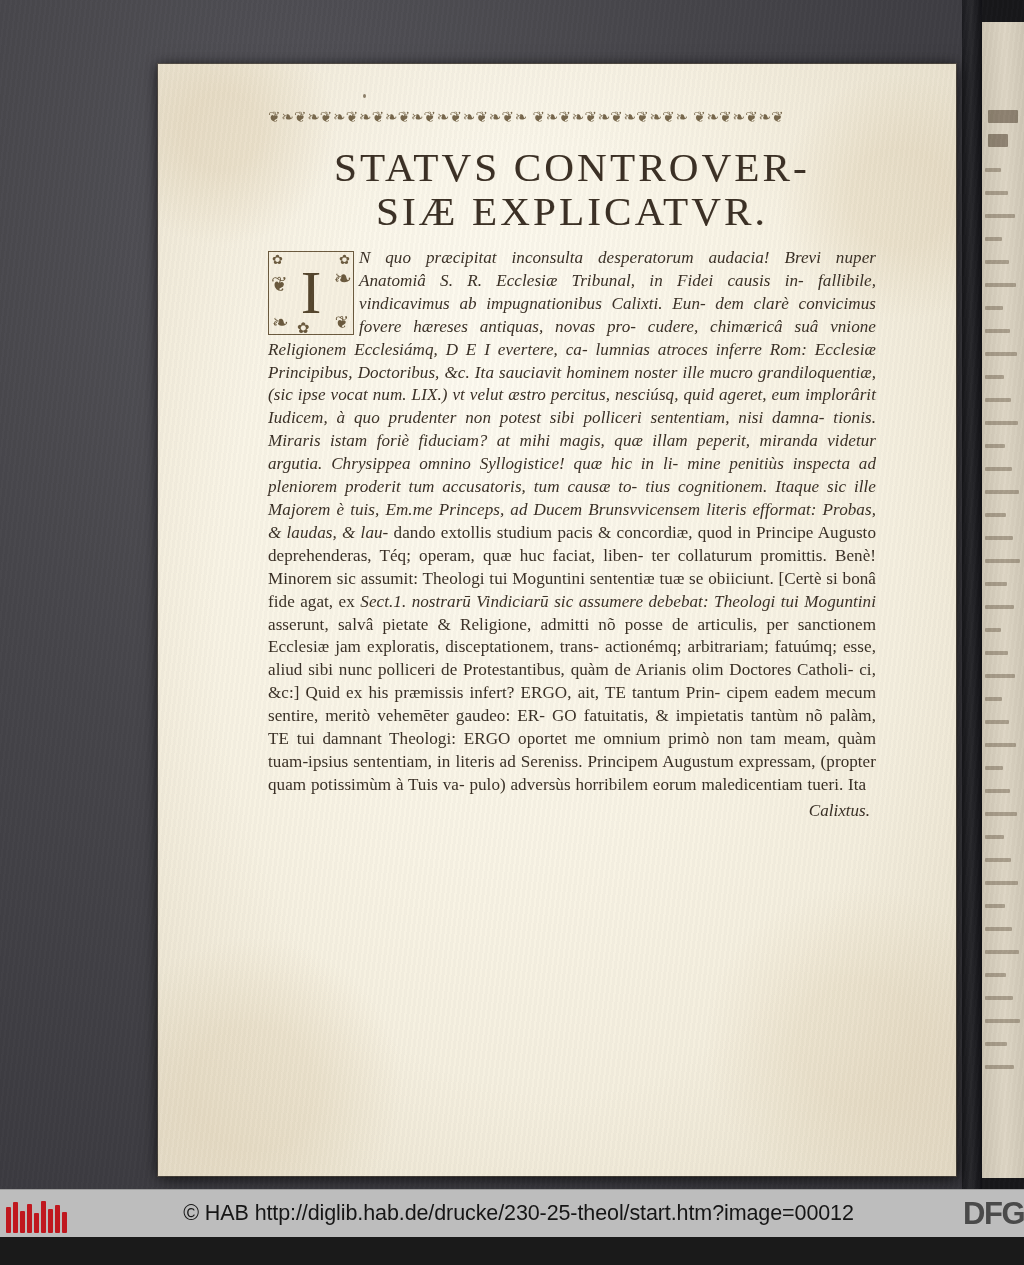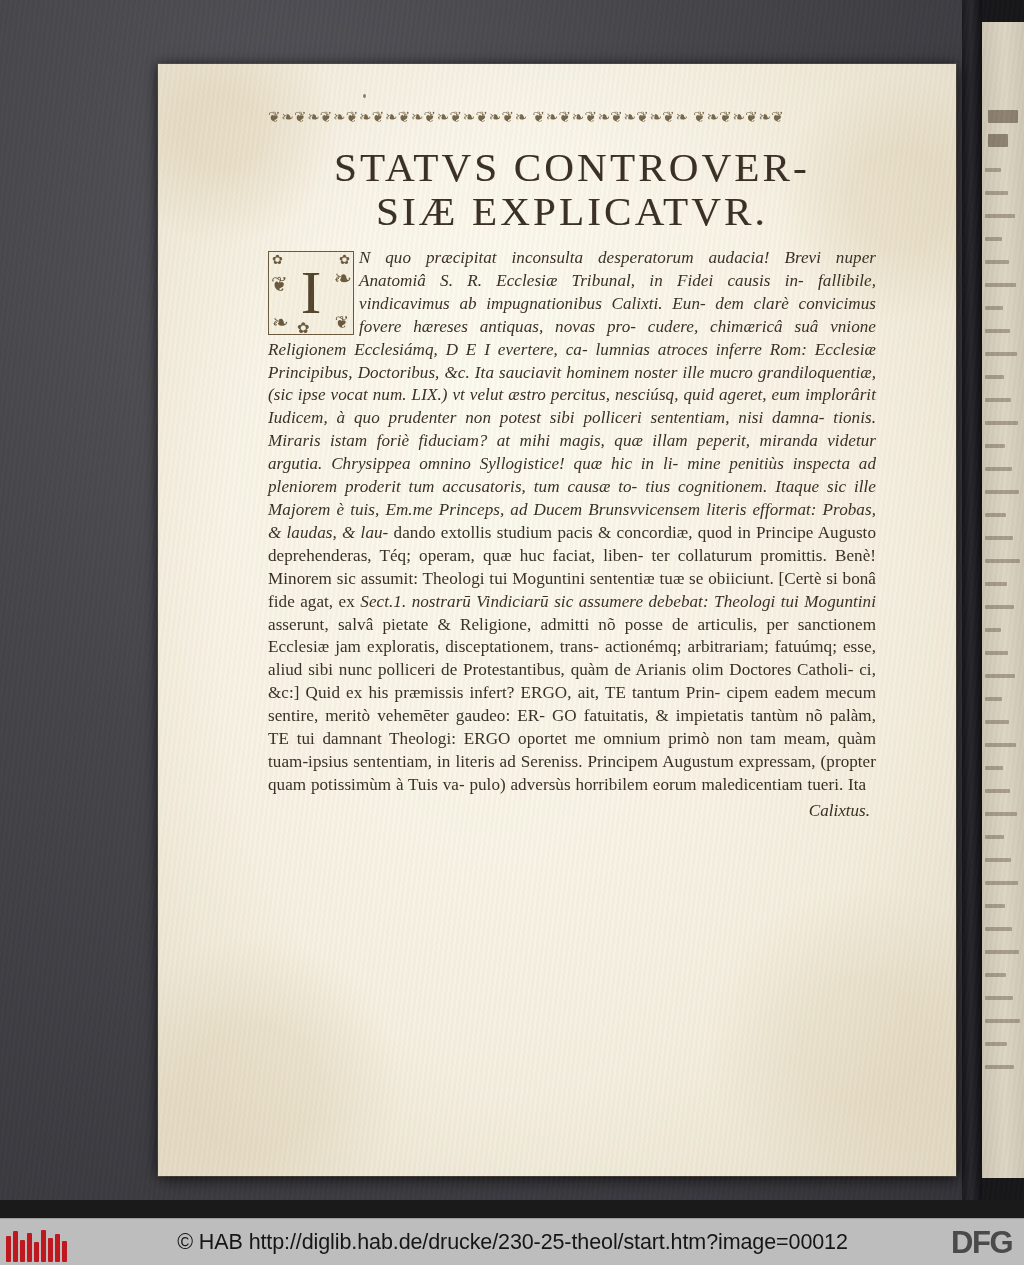--- a/index.html
+++ b/index.html
@@ -184,21 +184,21 @@
     font-style: italic;
     color: #3a3026;
     font-size: 17.1px;
     line-height: 23px;
     padding-right: 6px;
   }
 
   
   #footer {
     position: absolute;
-    left: 0; top: 1218px;
+    left: 0; top: 1189px;
     width: 1024px; height: 47px;
     background: #bdbdbd;
     border-top: 1px solid #9d9d9d;
     display: flex;
     align-items: center;
     font-family: "Liberation Sans", sans-serif;
   }
   #hab-logo {
     width: 68px; height: 38px;
     margin-left: 6px;
@@ -216,21 +216,20 @@
   #footer-text {
     flex: 1 1 auto;
     text-align: center;
     font-size: 21.5px;
     color: #161616;
     letter-spacing: -0.1px;
     white-space: nowrap;
   }
   #dfg-logo {
     flex: 0 0 auto;
-    margin-right: 12px;
     font-family: "Liberation Sans", sans-serif;
     font-size: 31px;
     font-weight: bold;
     color: #4a4a4a;
     letter-spacing: -1.5px;
   }
 </style>
 </head>
 <body>
 

